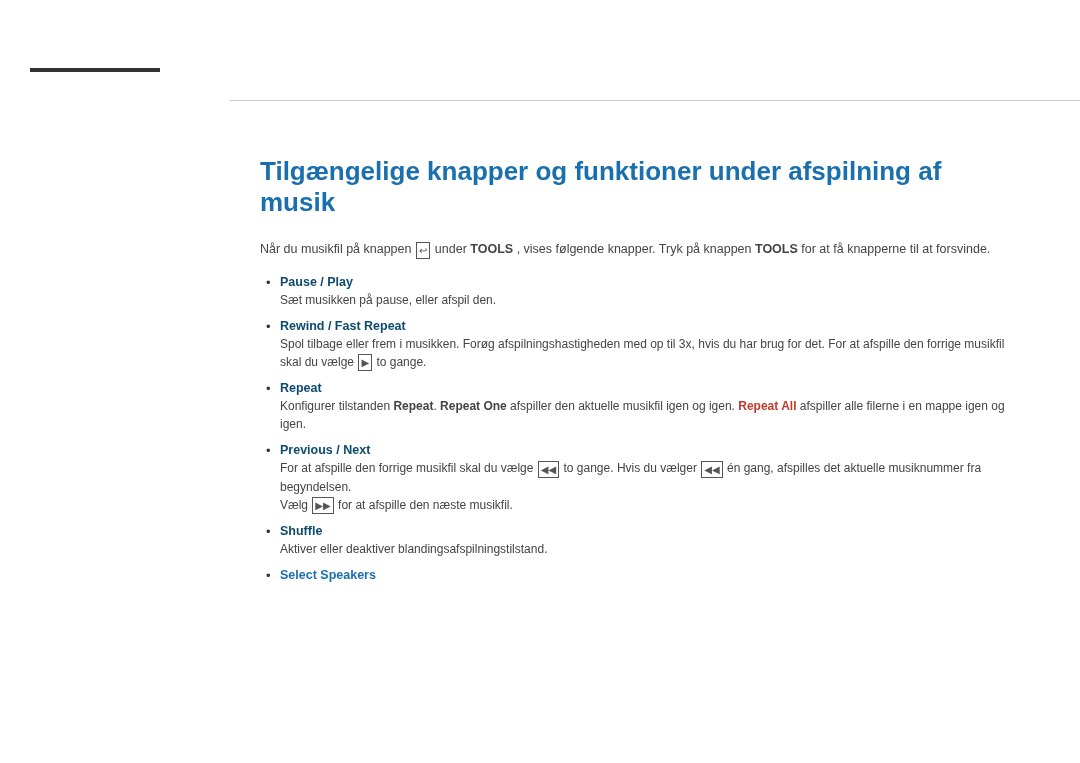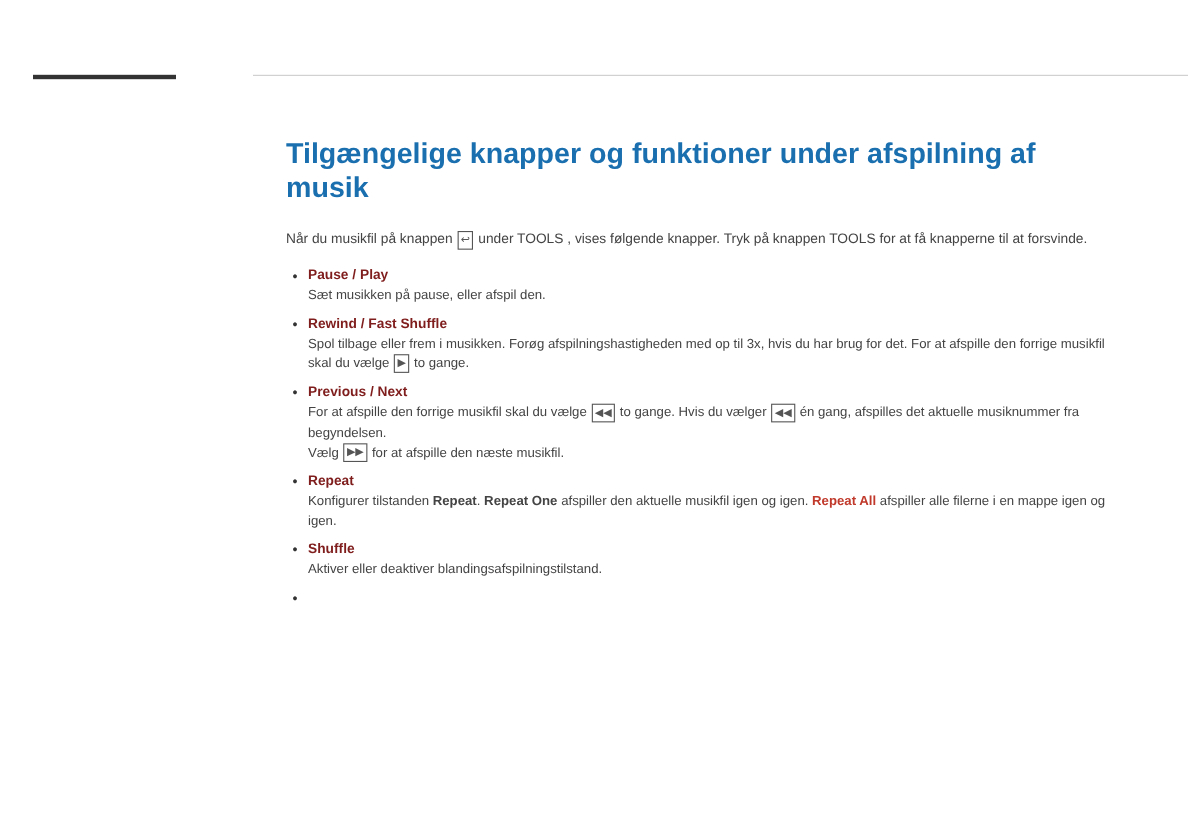--- a/index.html
+++ b/index.html
@@ -37,40 +37,40 @@
       background: #333333;
       margin-bottom: 0;
     }
 
     .main-content {
       flex: 1;
       padding-top: 55px;
       padding-left: 30px;
       padding-right: 60px;
       border-top: 1px solid #cccccc;
-      margin-top: 68px;
+      margin-top: 100px;
     }
 
     .page-title {
       font-size: 26px;
       font-weight: bold;
       color: #1a6faf;
       margin-bottom: 22px;
       line-height: 1.2;
     }
 
     .intro-text {
       font-size: 12.5px;
       color: #444444;
       margin-bottom: 16px;
       line-height: 1.5;
     }
 
     .intro-text .key-bold {
-      font-weight: normal;
+      font-weight: bold;
     }
 
     .inline-icon {
       display: inline-block;
       border: 1px solid #555;
       font-size: 10px;
       padding: 0 2px;
       vertical-align: middle;
       margin: 0 1px;
       color: #555;
@@ -88,21 +88,21 @@
 
     .bullet-list > li::before {
       content: '•';
       position: absolute;
       left: -14px;
       color: #333333;
       font-size: 13px;
     }
 
     .item-title-orange {
-      color: #7f1d1d;
+      color: #0c4a6e;
       font-weight: bold;
       font-size: 12.5px;
       display: block;
       margin-bottom: 2px;
     }
 
     .item-title-blue {
       color: #1a6faf;
       font-weight: bold;
       font-size: 12.5px;
@@ -152,57 +152,58 @@
     </p>
 
     <ul class="bullet-list">
 
       <li>
         <span class="item-title-orange">Pause / Play</span>
         <span class="item-desc">Sæt musikken på pause, eller afspil den.</span>
       </li>
 
       <li>
-        <span class="item-title-orange">Rewind / Fast Shuffle</span>
+        <span class="item-title-orange">Rewind / Fast Repeat</span>
         <span class="item-desc">
           Spol tilbage eller frem i musikken. Forøg afspilningshastigheden med op til 3x, hvis du har brug for det. For at afspille den forrige musikfil skal du vælge
           <span class="inline-icon">▶</span>
           to gange.
+        </span>
+      </li>
+
+      <li>
+        <span class="item-title-orange">Repeat</span>
+        <span class="item-desc">
+          Konfigurer tilstanden <span class="bold">Repeat</span>.
+          <span class="bold">Repeat One</span>
+          afspiller den aktuelle musikfil igen og igen.
+          <span class="orange-bold">Repeat All</span>
+          afspiller alle filerne i en mappe igen og igen.
         </span>
       </li>
 
       <li>
         <span class="item-title-orange">Previous / Next</span>
         <span class="item-desc">
           For at afspille den forrige musikfil skal du vælge
           <span class="inline-icon">◀◀</span>
           to gange. Hvis du vælger
           <span class="inline-icon">◀◀</span>
           én gang, afspilles det aktuelle musiknummer fra begyndelsen.<br>
           Vælg
           <span class="inline-icon">▶▶</span>
           for at afspille den næste musikfil.
         </span>
       </li>
 
       <li>
-        <span class="item-title-orange">Repeat</span>
-        <span class="item-desc">
-          Konfigurer tilstanden <span class="bold">Repeat</span>.
-          <span class="bold">Repeat One</span>
-          afspiller den aktuelle musikfil igen og igen.
-          <span class="orange-bold">Repeat All</span>
-          afspiller alle filerne i en mappe igen og igen.
-        </span>
-      </li>
-
-      <li>
         <span class="item-title-orange">Shuffle</span>
         <span class="item-desc">Aktiver eller deaktiver blandingsafspilningstilstand.</span>
       </li>
 
       <li>
+        <span class="item-title-blue">Select Speakers</span>
       </li>
 
 
     </ul>
   </div>
 </div>
 
 </body></html>

